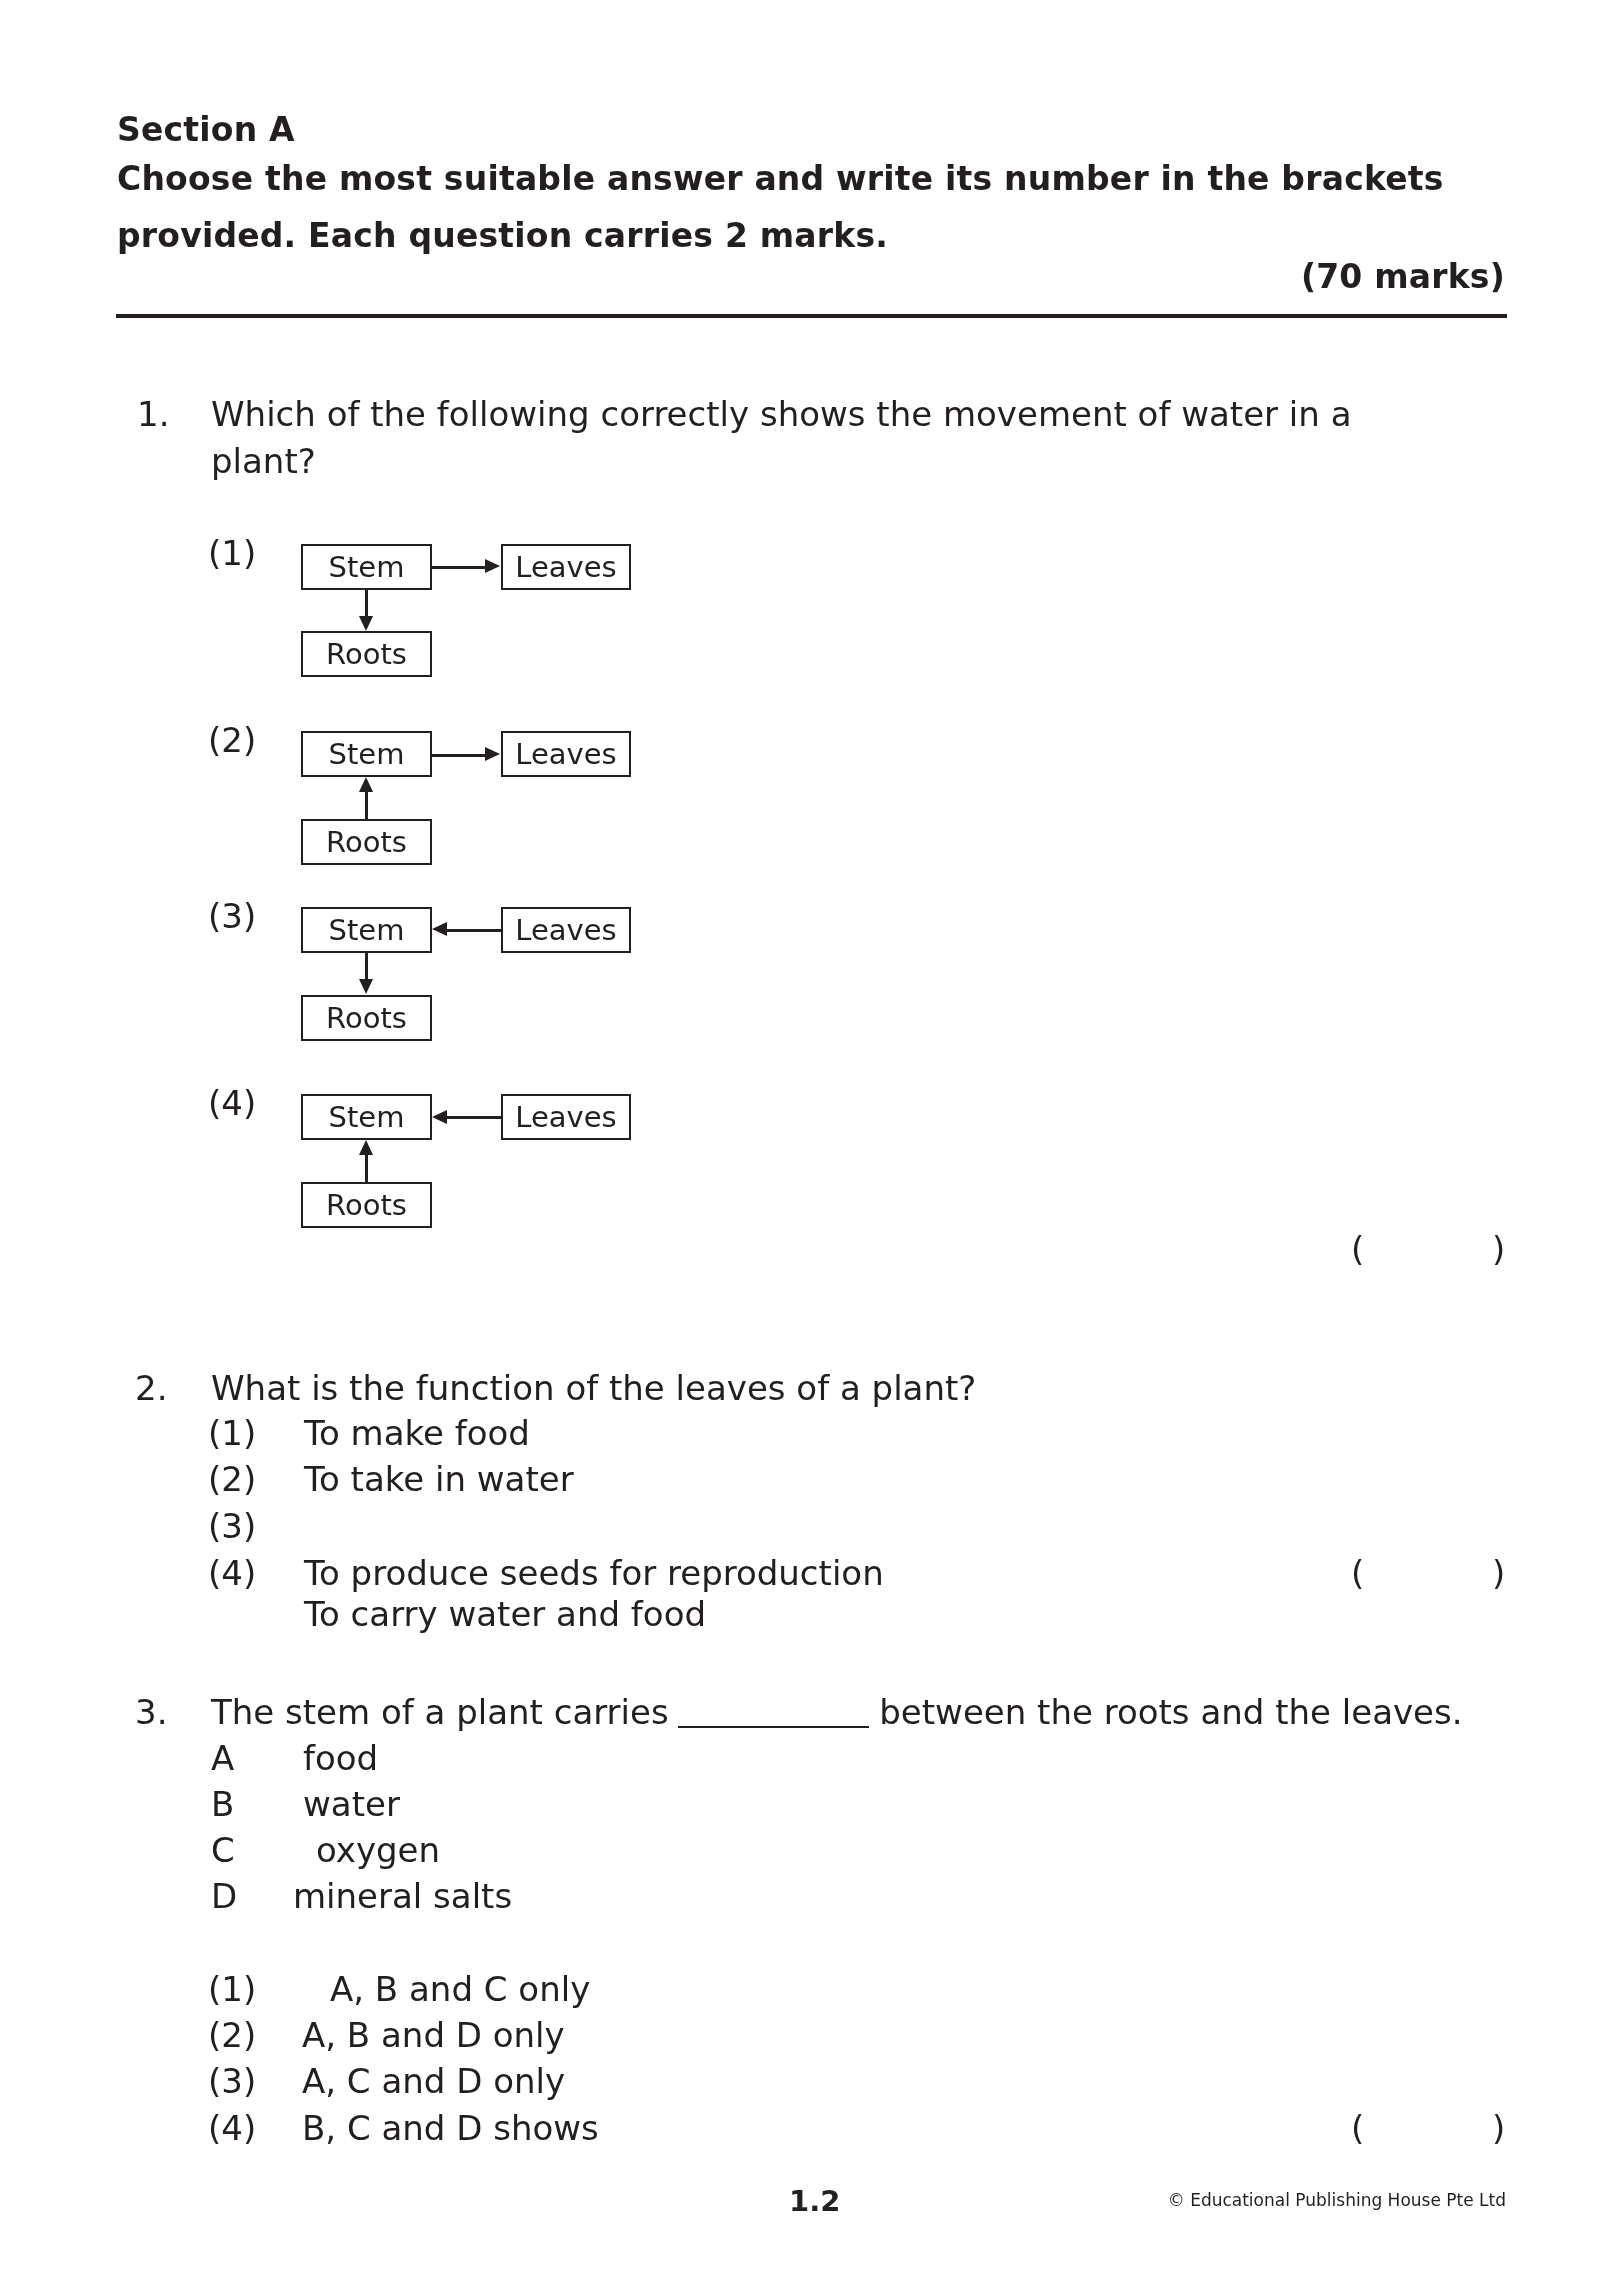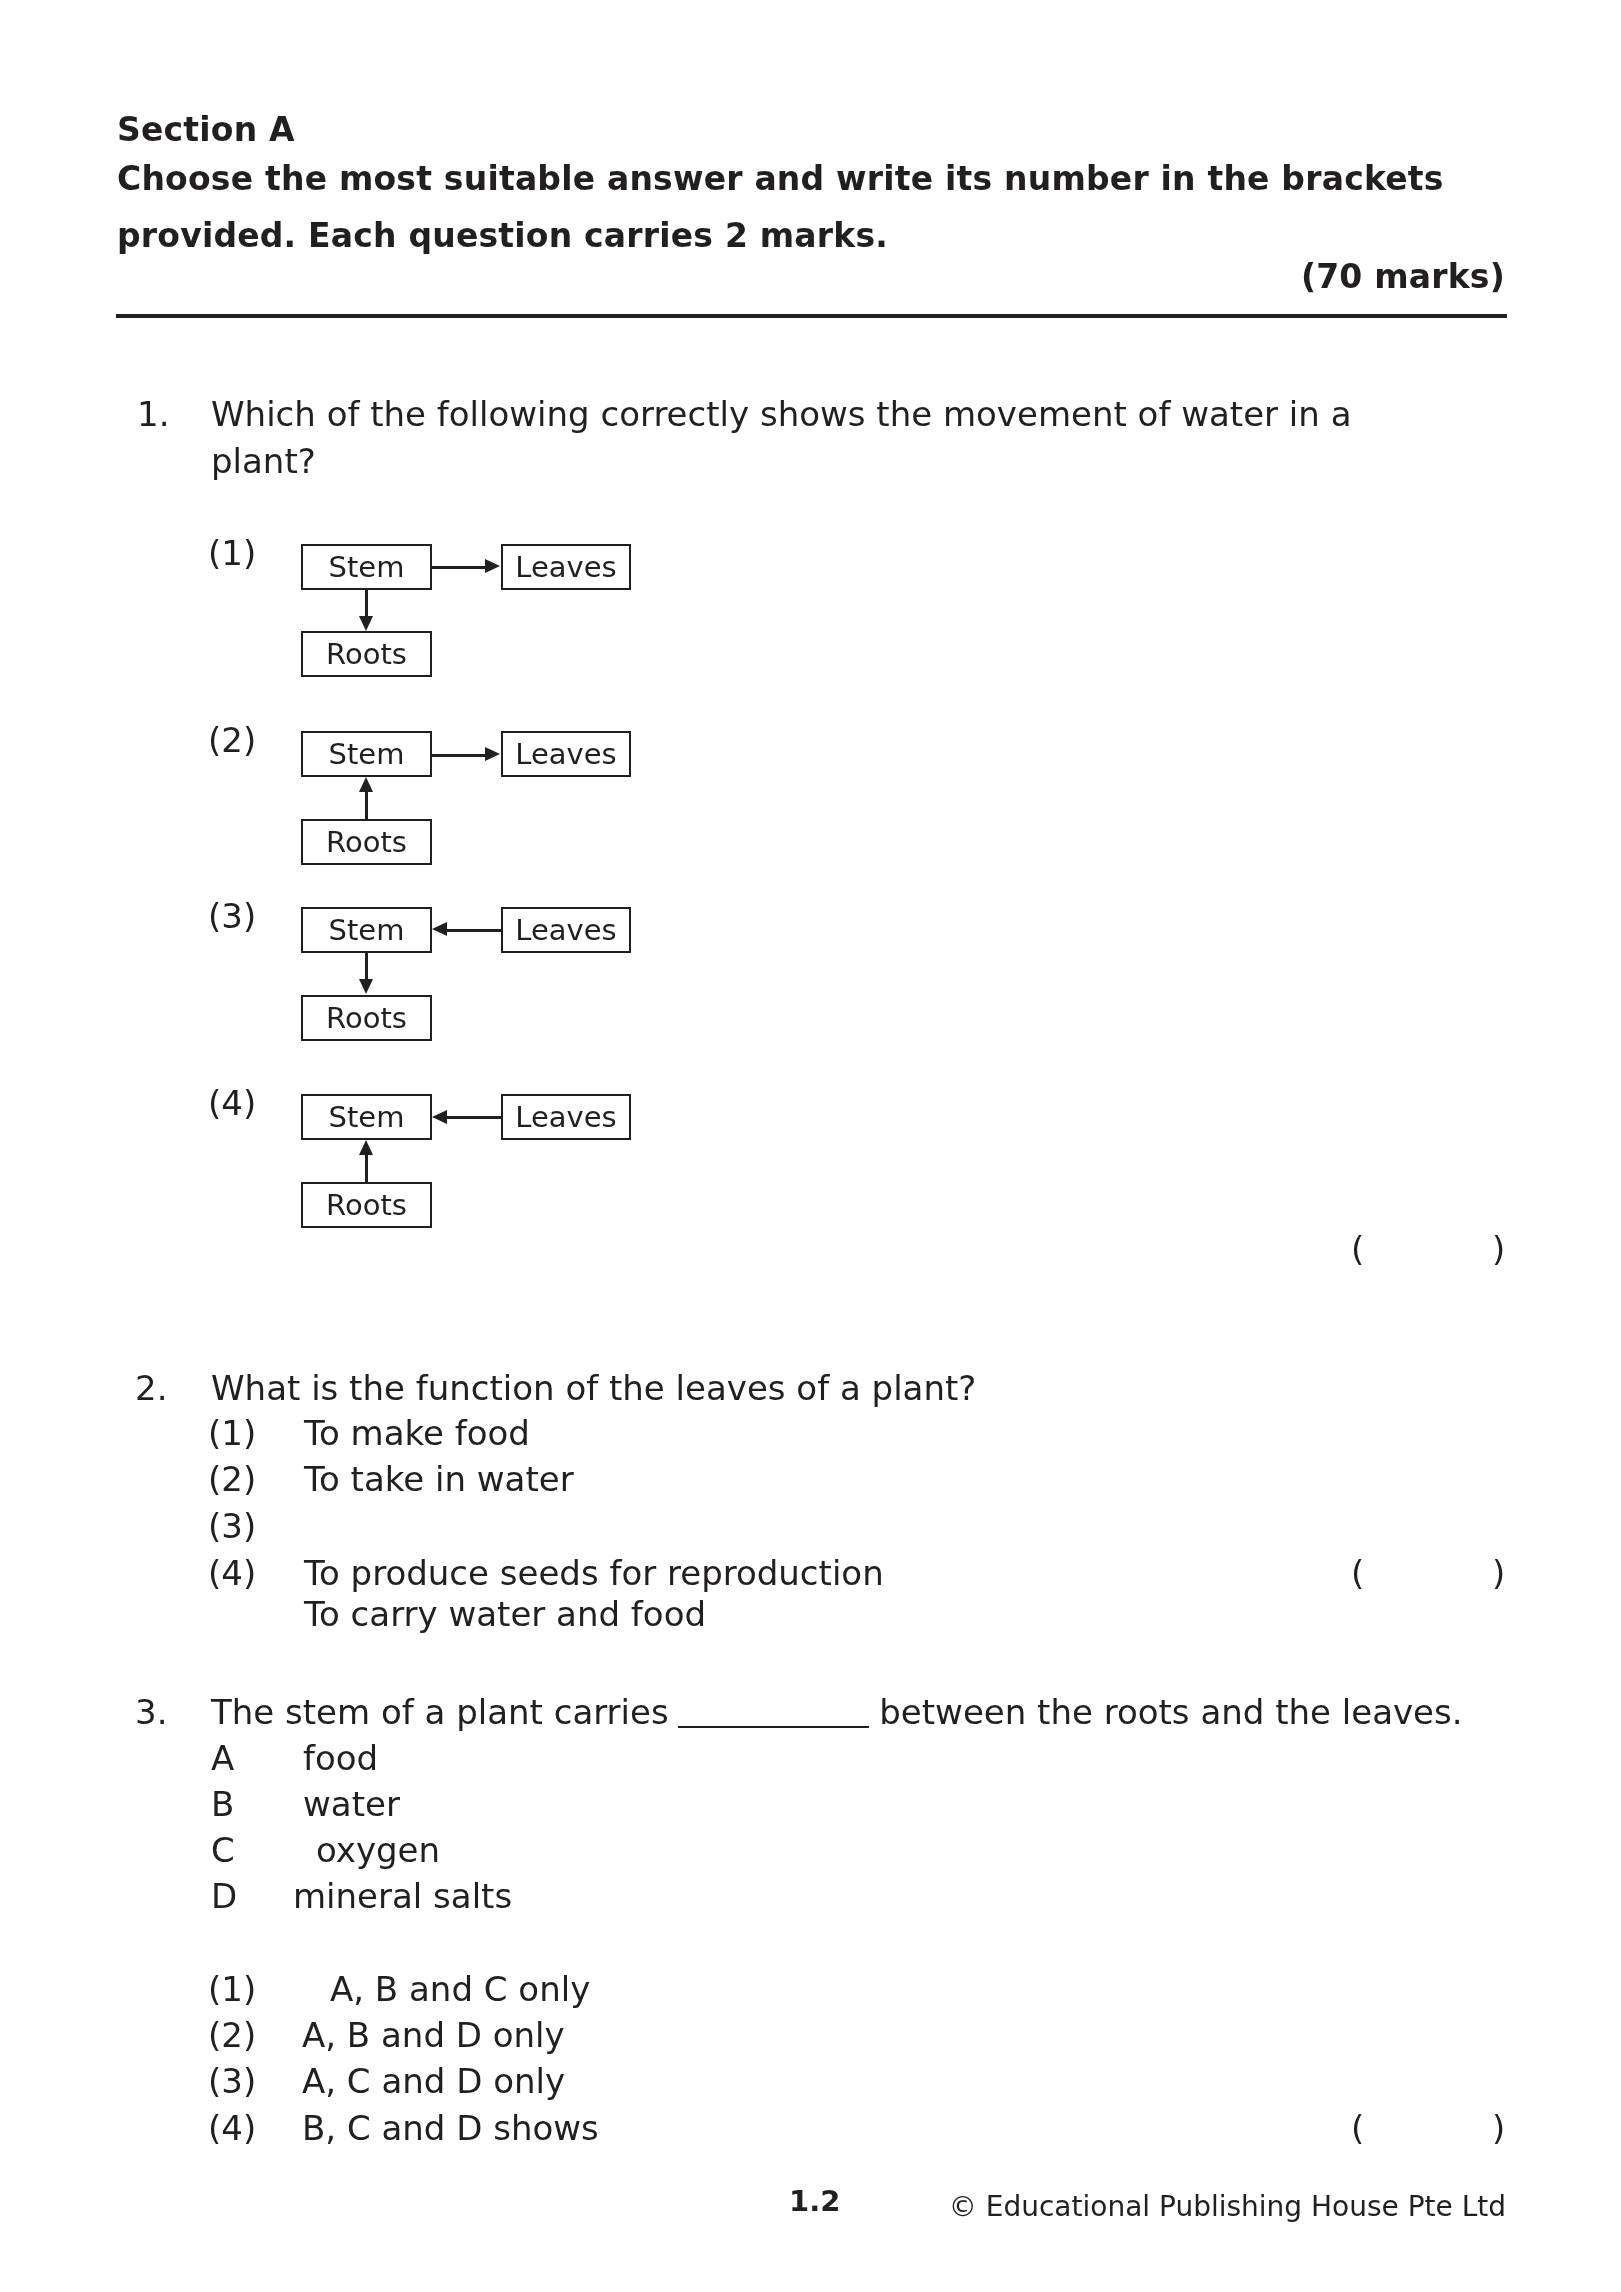--- a/index.html
+++ b/index.html
@@ -13,21 +13,21 @@
          display:flex; align-items:center; justify-content:center; font-size:29px; background:#fff; }
   .leaves { width:130px; }
   .arrowh { position:absolute; height:2.9px; background:#231f20; }
   .arrowv { position:absolute; width:2.9px; background:#231f20; }
   .tri-r { position:absolute; width:0; height:0; border-top:7.8px solid transparent; border-bottom:7.8px solid transparent; border-left:15.7px solid #231f20; }
   .tri-l { position:absolute; width:0; height:0; border-top:7.8px solid transparent; border-bottom:7.8px solid transparent; border-right:15.7px solid #231f20; }
   .tri-d { position:absolute; width:0; height:0; border-left:7.8px solid transparent; border-right:7.8px solid transparent; border-top:15.7px solid #231f20; }
   .tri-u { position:absolute; width:0; height:0; border-left:7.8px solid transparent; border-right:7.8px solid transparent; border-bottom:15.7px solid #231f20; }
   .blank { display:inline-block; width:191px; border-bottom:2.9px solid #231f20; margin:0 9.8px; vertical-align:-3.9px; height:1px; }
   .footer-page { font-weight:bold; font-size:29px; }
-  .footer-copy { font-size:28px; }
+  .footer-copy { font-size:17px; }
   .bracket { font-size:34px; }
 </style>
 </head>
 <body>
 
 <div class="abs hdr" style="left:117px;top:110px;">Section A</div>
 <div class="abs hdr" style="left:117px;top:159px;">Choose the most suitable answer and write its number in the brackets</div>
 <div class="abs hdr" style="left:117px;top:216px;">provided. Each question carries 2 marks.</div>
 <div class="abs hdr" style="right:116px;top:257px;">(70 marks)</div>
 <div class="rule"></div>

